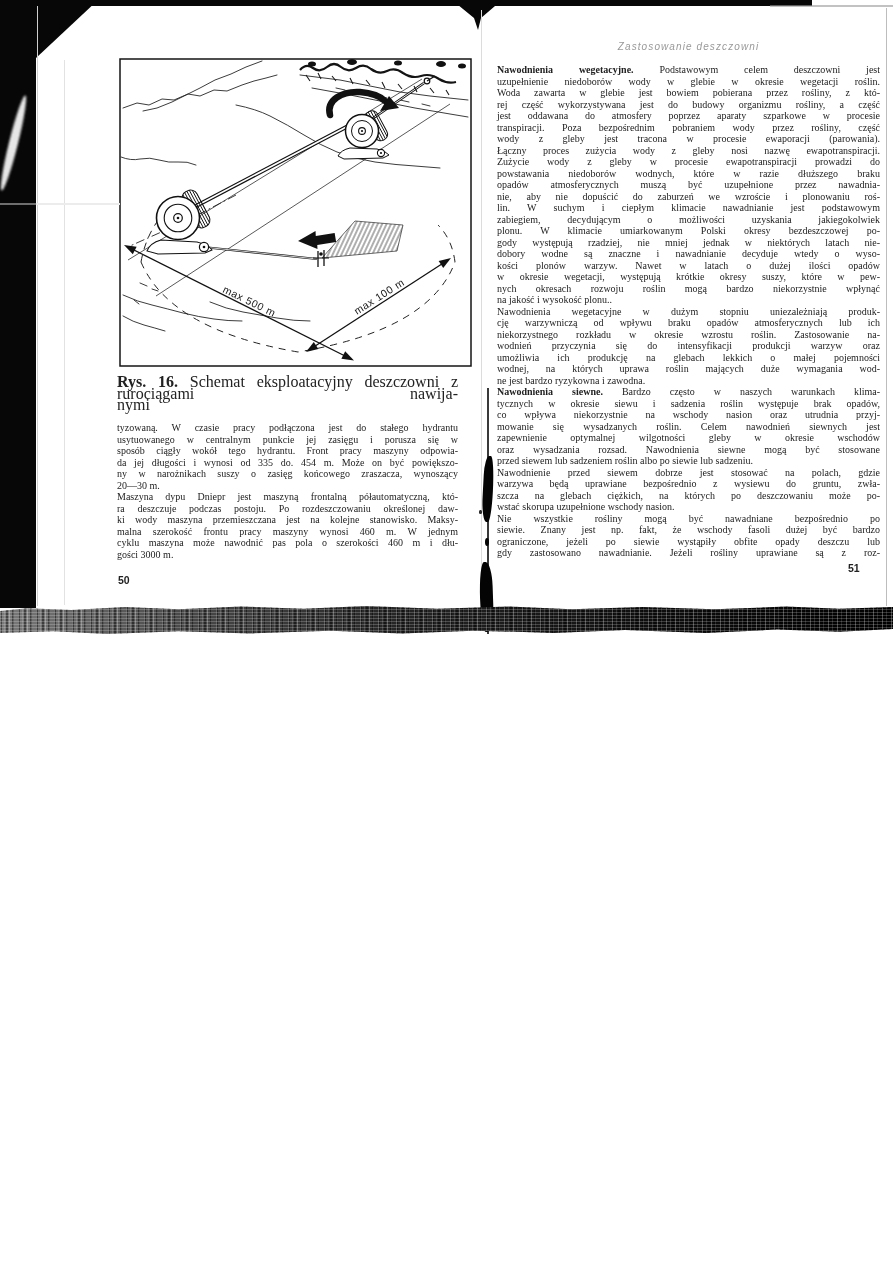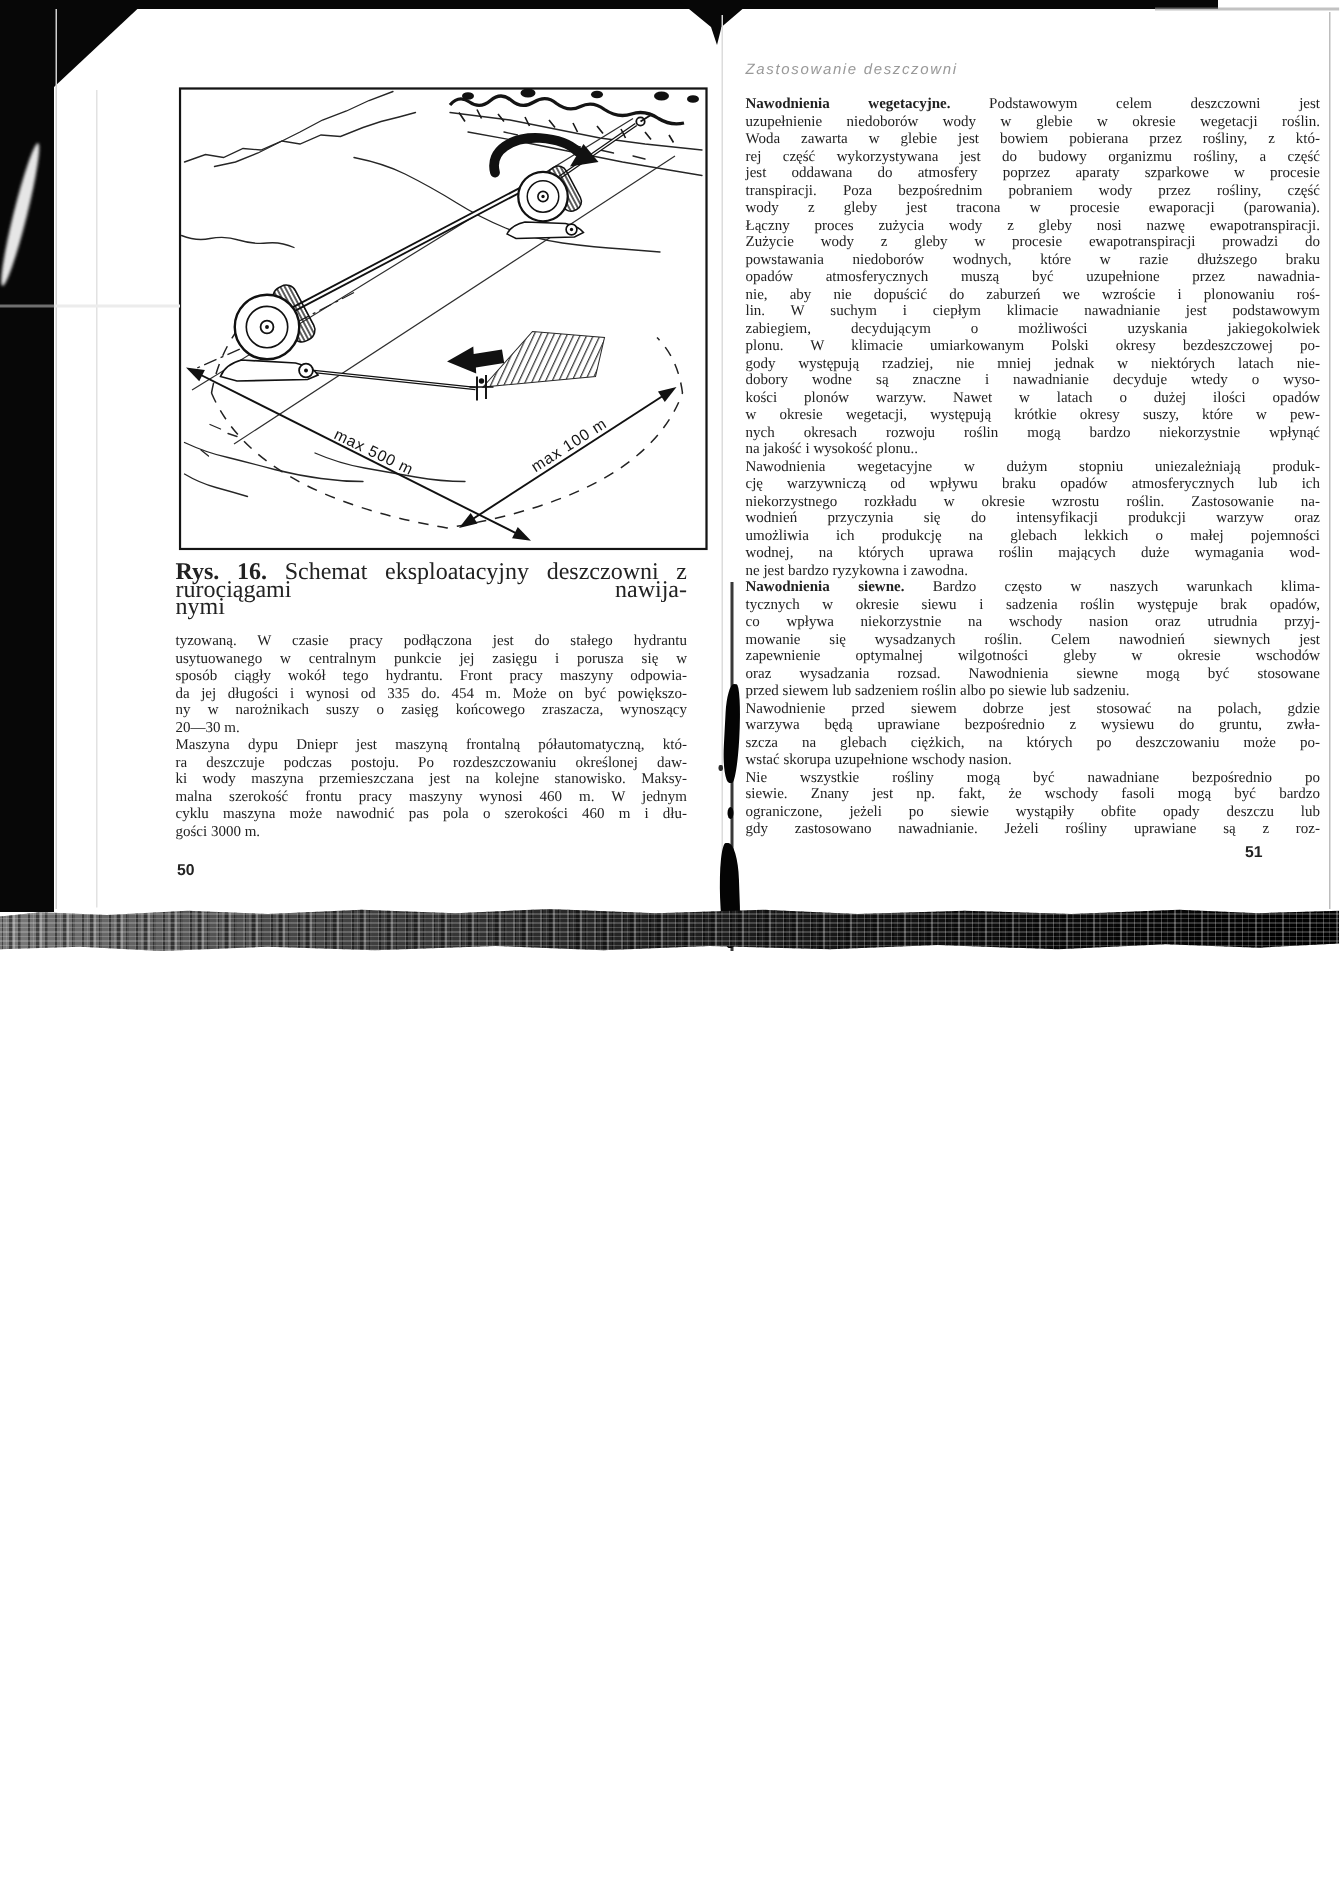--- a/index.html
+++ b/index.html
@@ -29,33 +29,33 @@
   .smudge-dot{position:absolute;left:485px;top:538px;width:4px;height:8px;background:#050505;border-radius:50%;}
   .speck{position:absolute;left:479px;top:510px;width:3px;height:4px;background:#2a2a2a;border-radius:40%;}
   .grain-band{position:absolute;left:0;top:606px;width:893px;height:28px;
     background-image:
       repeating-linear-gradient(90deg, rgba(255,255,255,.28) 0 1px, transparent 1px 4px, rgba(255,255,255,.14) 4px 5px, transparent 5px 9px),
       repeating-linear-gradient(0deg, rgba(255,255,255,.20) 0 1px, transparent 1px 3px),
       repeating-linear-gradient(90deg, rgba(0,0,0,.45) 0 2px, transparent 2px 6px),
       linear-gradient(90deg,#7a7a7a 0%,#4a4a4a 20%,#242424 45%,#0d0d0d 75%,#000 100%);
     clip-path:polygon(0 18%,3% 8%,8% 14%,14% 4%,20% 12%,27% 2%,34% 10%,41% 0%,49% 10%,57% 2%,64% 12%,72% 4%,80% 12%,88% 2%,94% 10%,100% 4%,100% 82%,94% 92%,87% 84%,79% 96%,70% 86%,62% 96%,53% 88%,45% 98%,37% 88%,28% 98%,20% 90%,12% 100%,6% 90%,0 96%);}
   
-  .running-head{position:absolute;left:497px;top:41px;width:383px;text-align:left;
+  .running-head{position:absolute;left:497px;top:41px;width:383px;text-align:center;
     font-style:italic;font-size:10px;letter-spacing:1.1px;color:#999;}
   .body-text{position:absolute;font-size:10px;line-height:11.5px;color:#222;}
   .right-body{left:497px;top:64px;width:383px;}
   .left-body{left:117px;top:422px;width:341px;}
   .caption{position:absolute;left:117px;top:376px;width:341px;font-size:16px;line-height:11.5px;color:#222;}
   .para{margin:0;font-family:Liberation Serif, serif;}
   .line{text-align:justify;text-align-last:justify;-moz-text-align-last:justify;}
   .line.last{text-align-last:left;-moz-text-align-last:left;}
   .line b{font-weight:bold;}
   .page-num{position:absolute;font-size:10.5px;font-weight:bold;color:#222;}
   .pn-left{left:118px;top:574px;text-align:center;}
-  .pn-right{left:830px;top:562px;}
+  .pn-right{left:848px;top:562px;}
   .figure-wrap{position:absolute;left:119px;top:58px;width:353px;height:309px;}
   svg text{font-family:"Liberation Sans",sans-serif;}
 </style>
 </head>
 <body>
 
 <div class="stage">
 
   <div class="figure-wrap">
     <svg width="353" height="309" viewBox="119 58 353 309">
@@ -239,21 +239,21 @@
         <div class="line last">przed siewem lub sadzeniem roślin albo po siewie lub sadzeniu.</div>
       </div>
       <div class="para">
         <div class="line">Nawodnienie przed siewem dobrze jest stosować na polach, gdzie</div>
         <div class="line">warzywa będą uprawiane bezpośrednio z wysiewu do gruntu, zwła-</div>
         <div class="line">szcza na glebach ciężkich, na których po deszczowaniu może po-</div>
         <div class="line last">wstać skorupa uzupełnione wschody nasion.</div>
       </div>
       <div class="para">
         <div class="line">Nie wszystkie rośliny mogą być nawadniane bezpośrednio po</div>
-        <div class="line">siewie. Znany jest np. fakt, że wschody fasoli mogą być bardzo</div>
+        <div class="line">siewie. Znany jest np. fakt, że wschody fasoli dużej być bardzo</div>
         <div class="line">ograniczone, jeżeli po siewie wystąpiły obfite opady deszczu lub</div>
         <div class="line">gdy zastosowano nawadnianie. Jeżeli rośliny uprawiane są z roz-</div>
       </div>
     </div>
   <div class="page-num pn-right">51</div>
 
   <div class="strip-left"></div>
   <div class="strip-sliver"></div>
   <div class="corner-tri"></div>
   <div class="top-band"></div>

